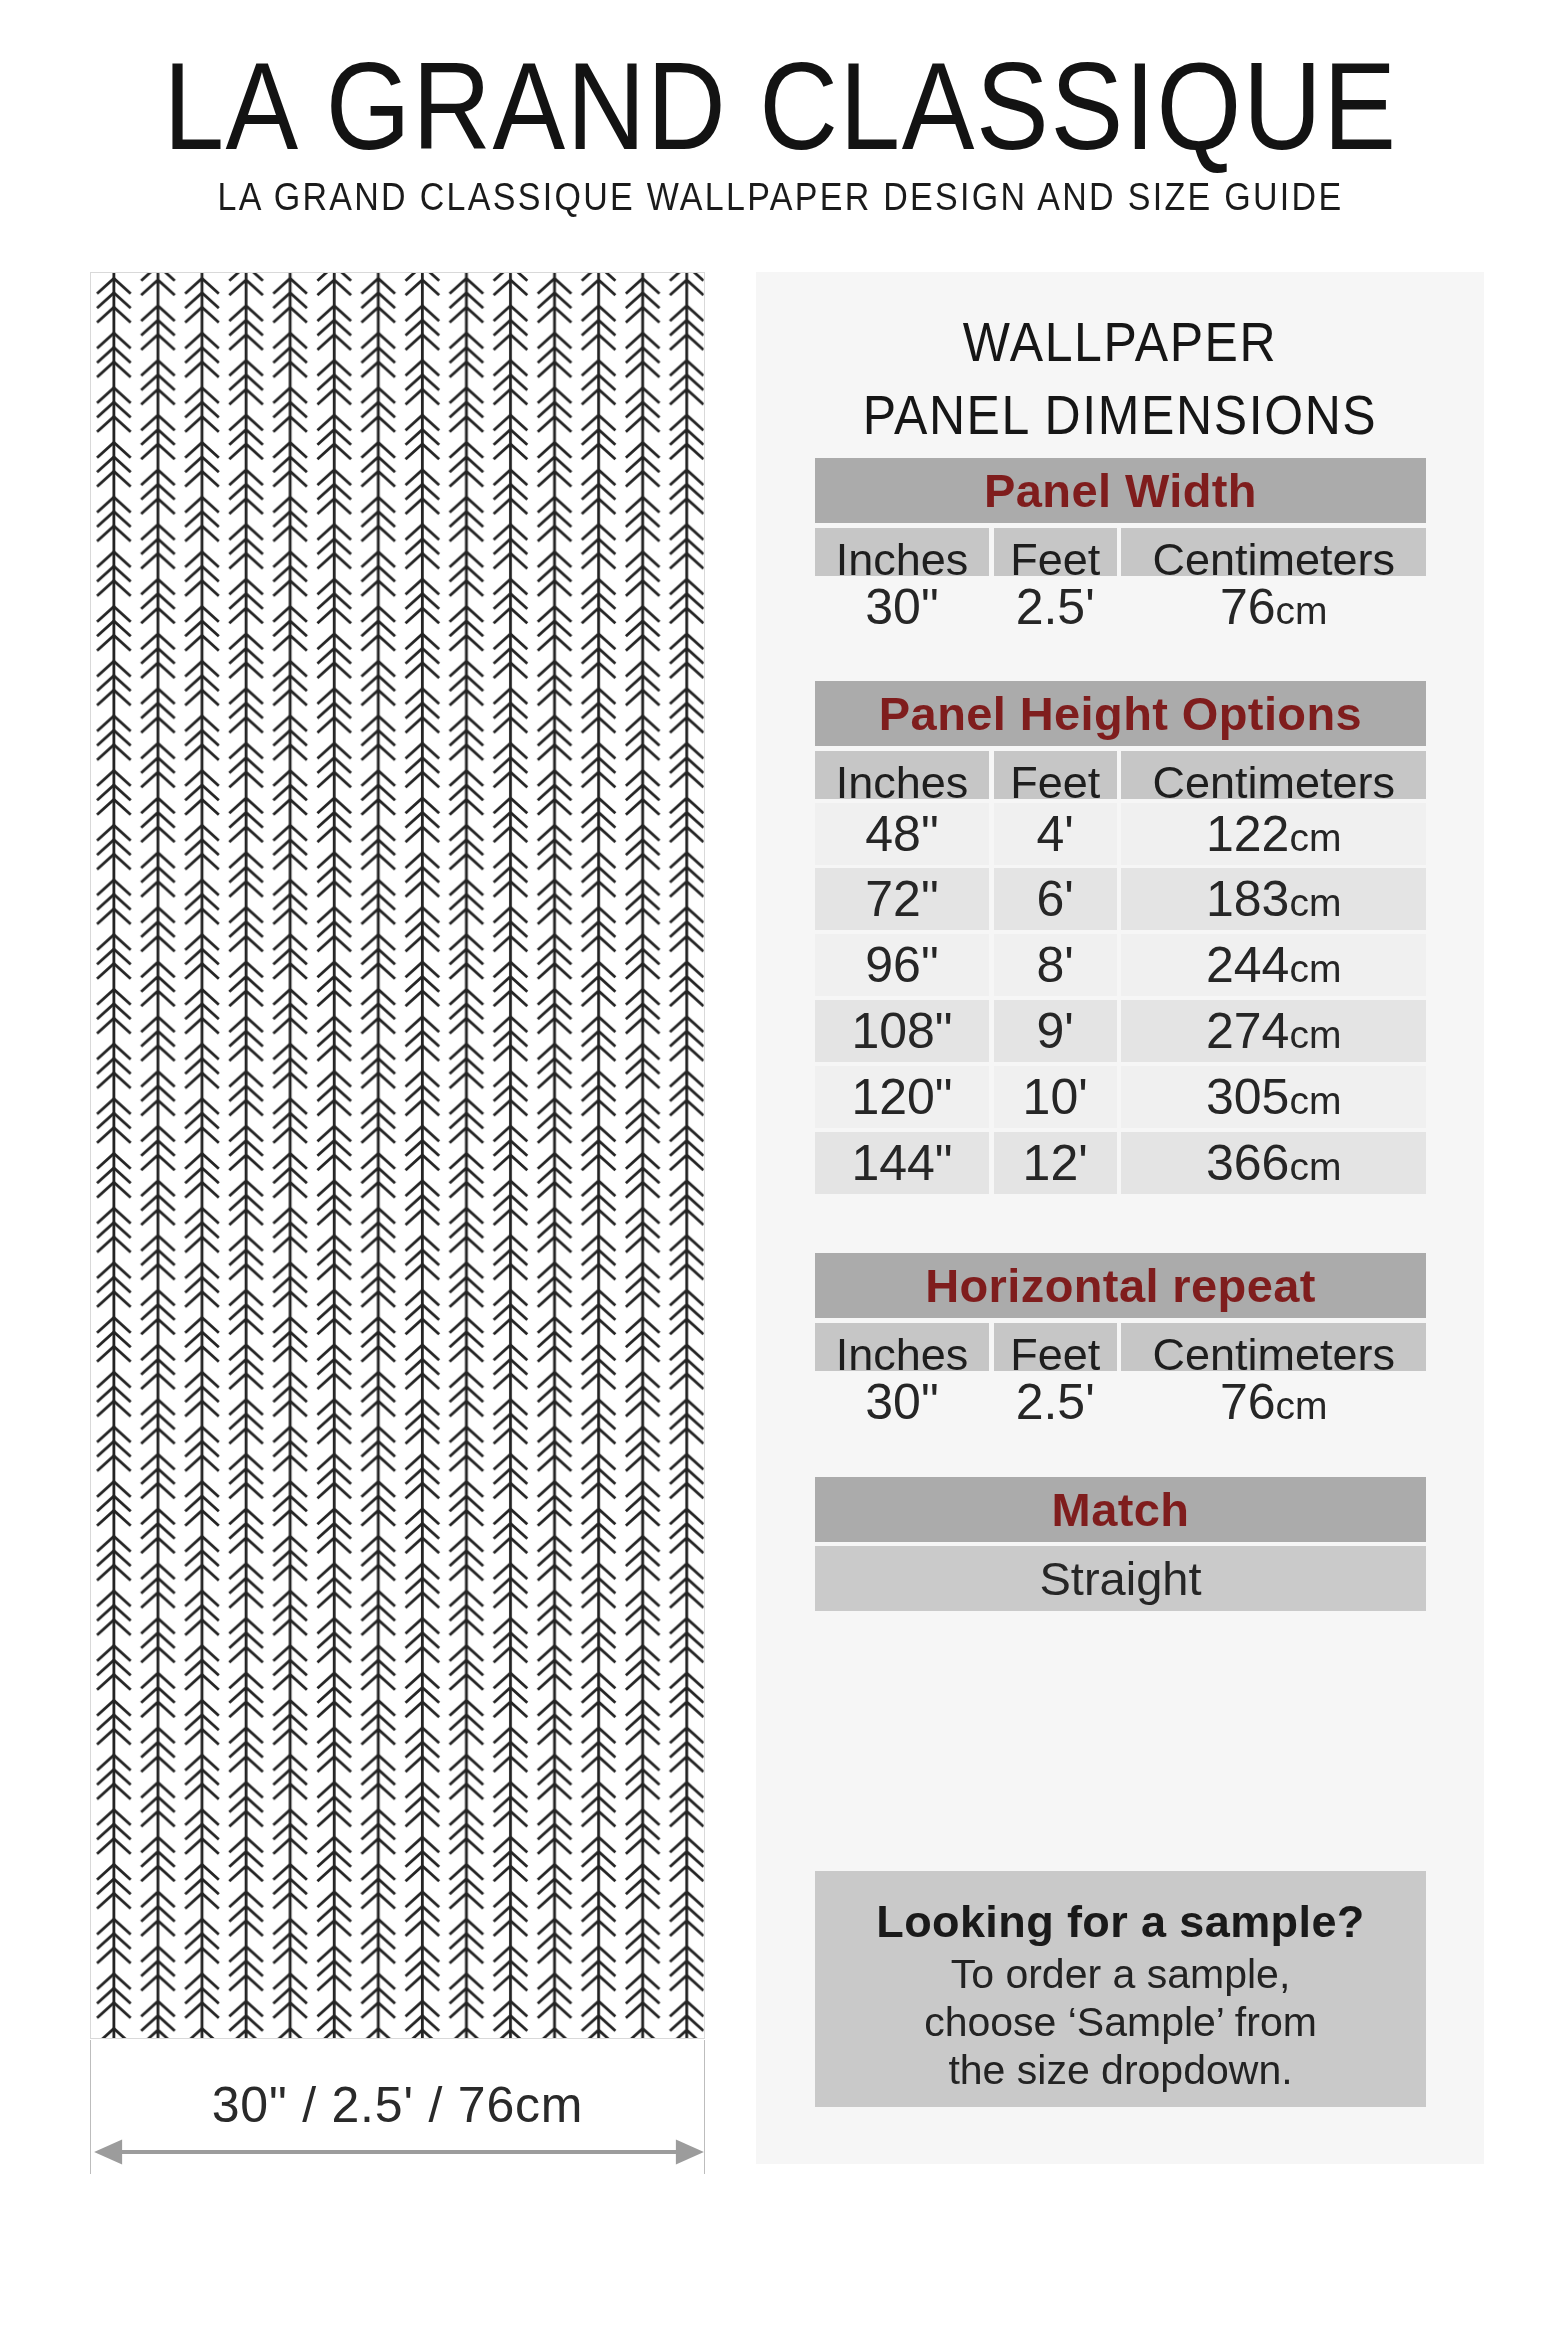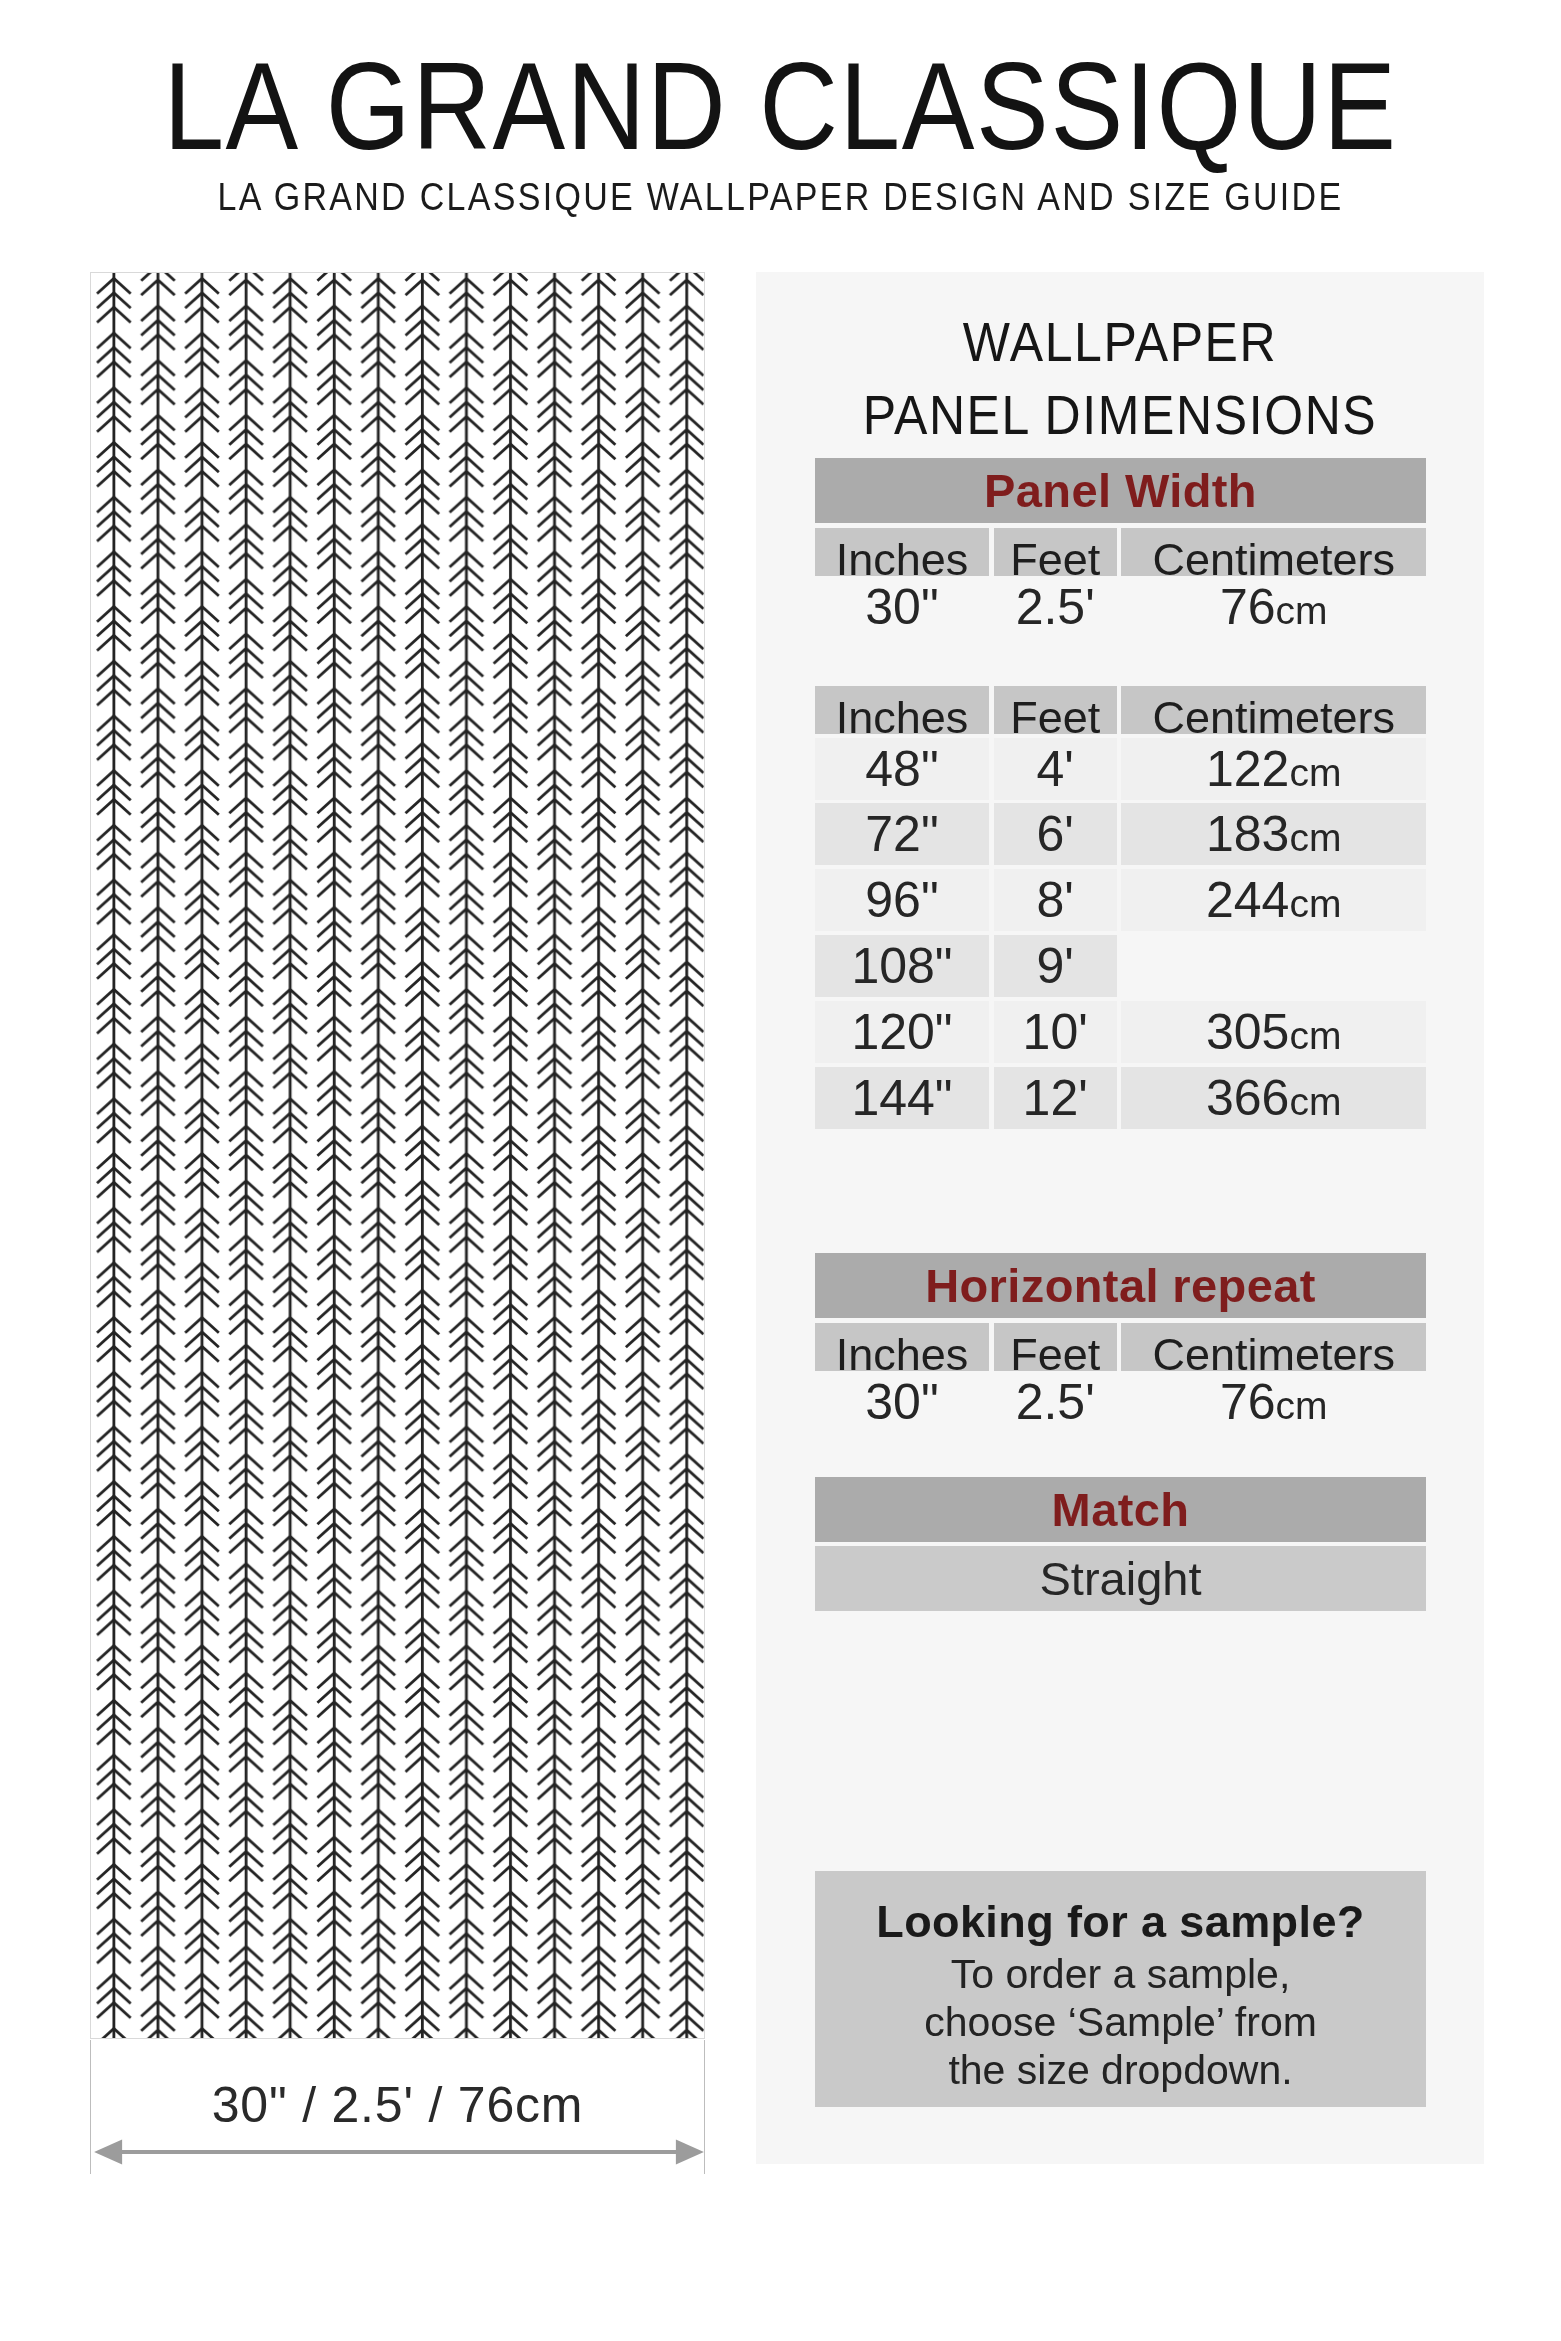--- a/index.html
+++ b/index.html
@@ -141,20 +141,21 @@
         <div class="c col-cm">Centimeters</div>
       </div>
       <div class="tbl-grid vals plain">
         <div class="c col-in">30"</div>
         <div class="c col-ft">2.5'</div>
         <div class="c col-cm"><span>76</span><span class="unit">cm</span></div>
       </div>
     </section>
 
     <section class="tbl" style="top:409px;">
+      <div class="tbl-title">Panel Height Options</div>
       <div class="tbl-grid cols">
         <div class="c col-in">Inches</div>
         <div class="c col-ft">Feet</div>
         <div class="c col-cm">Centimeters</div>
       </div>
 
       <div class="tbl-grid vals r-light">
         <div class="c col-in">48"</div>
         <div class="c col-ft">4'</div>
         <div class="c col-cm"><span>122</span><span class="unit">cm</span></div>
@@ -165,20 +166,21 @@
         <div class="c col-cm"><span>183</span><span class="unit">cm</span></div>
       </div>
       <div class="tbl-grid vals r-light">
         <div class="c col-in">96"</div>
         <div class="c col-ft">8'</div>
         <div class="c col-cm"><span>244</span><span class="unit">cm</span></div>
       </div>
       <div class="tbl-grid vals r-dark">
         <div class="c col-in">108"</div>
         <div class="c col-ft">9'</div>
+        <div class="c col-cm"><span>274</span><span class="unit">cm</span></div>
       </div>
       <div class="tbl-grid vals r-light">
         <div class="c col-in">120"</div>
         <div class="c col-ft">10'</div>
         <div class="c col-cm"><span>305</span><span class="unit">cm</span></div>
       </div>
       <div class="tbl-grid vals r-dark">
         <div class="c col-in">144"</div>
         <div class="c col-ft">12'</div>
         <div class="c col-cm"><span>366</span><span class="unit">cm</span></div>

